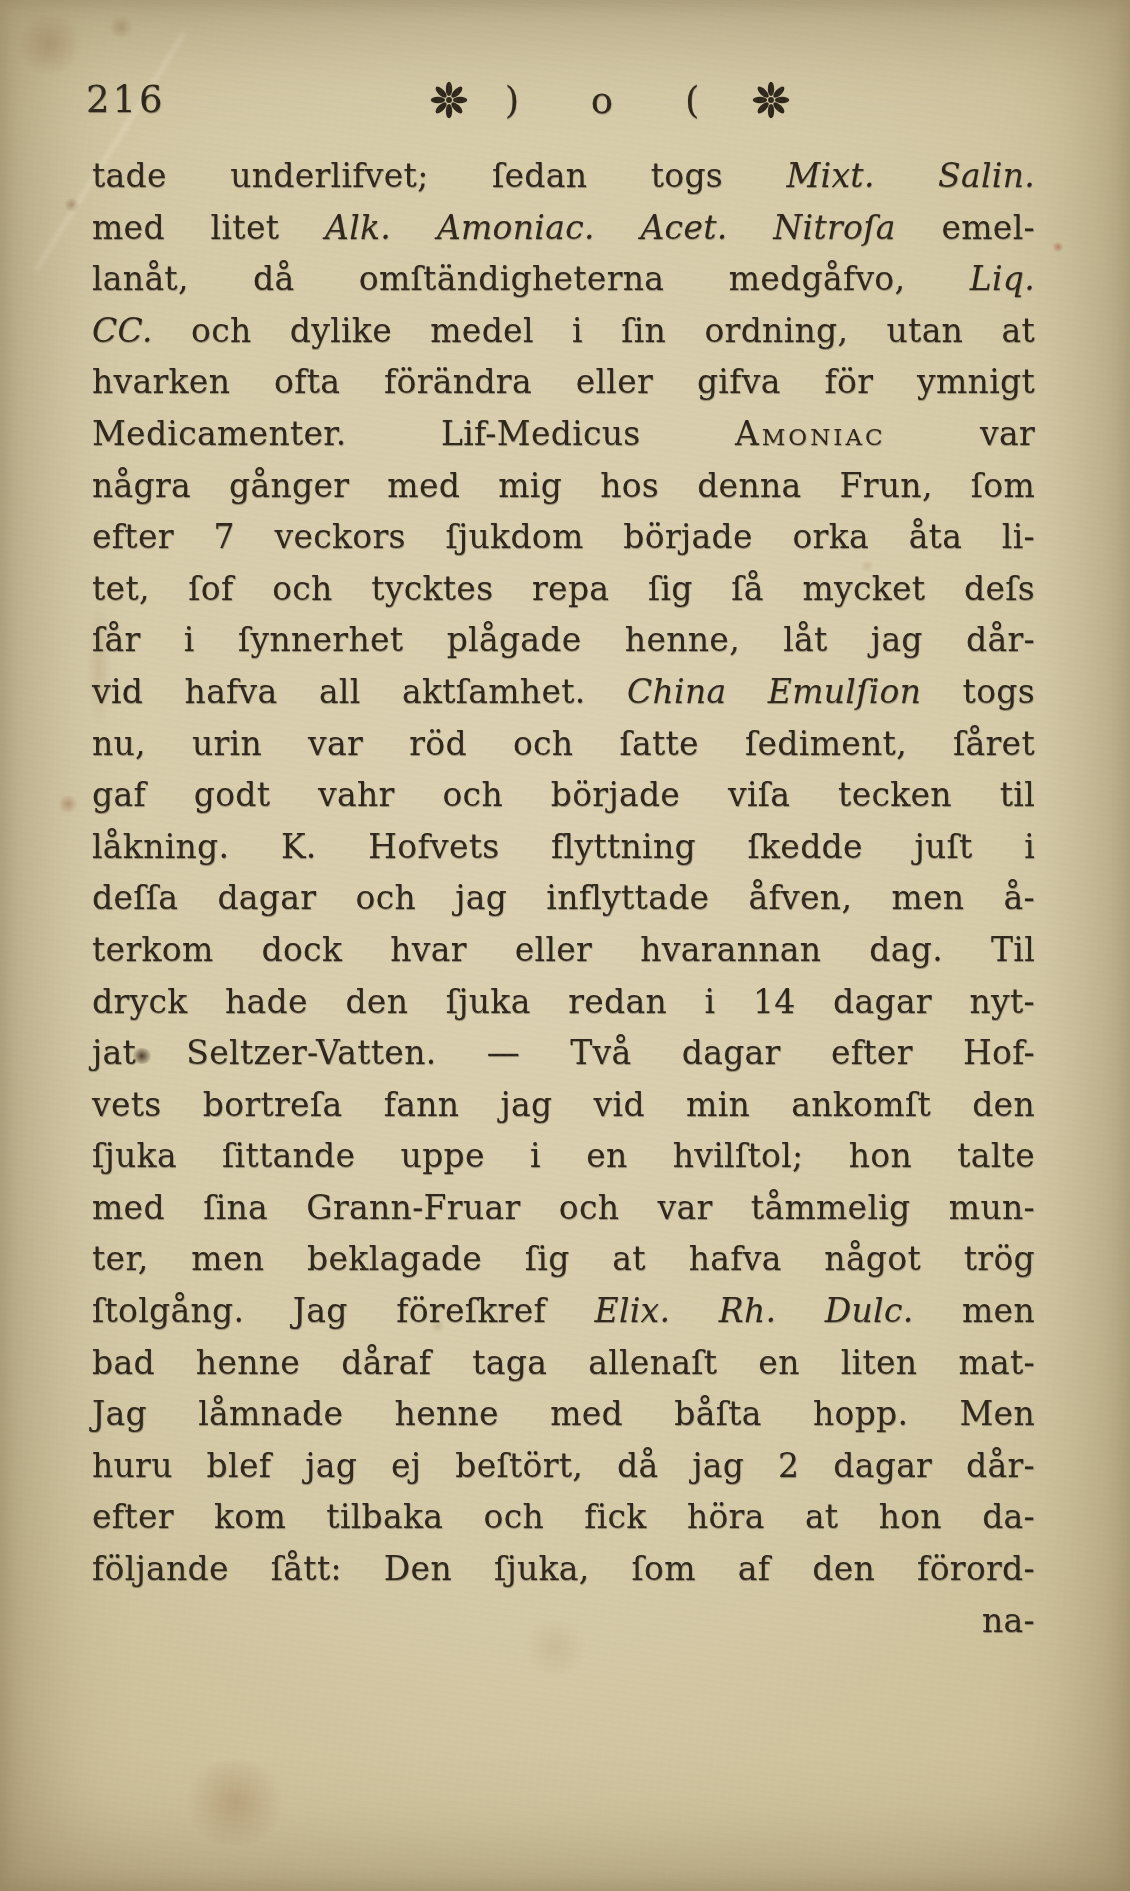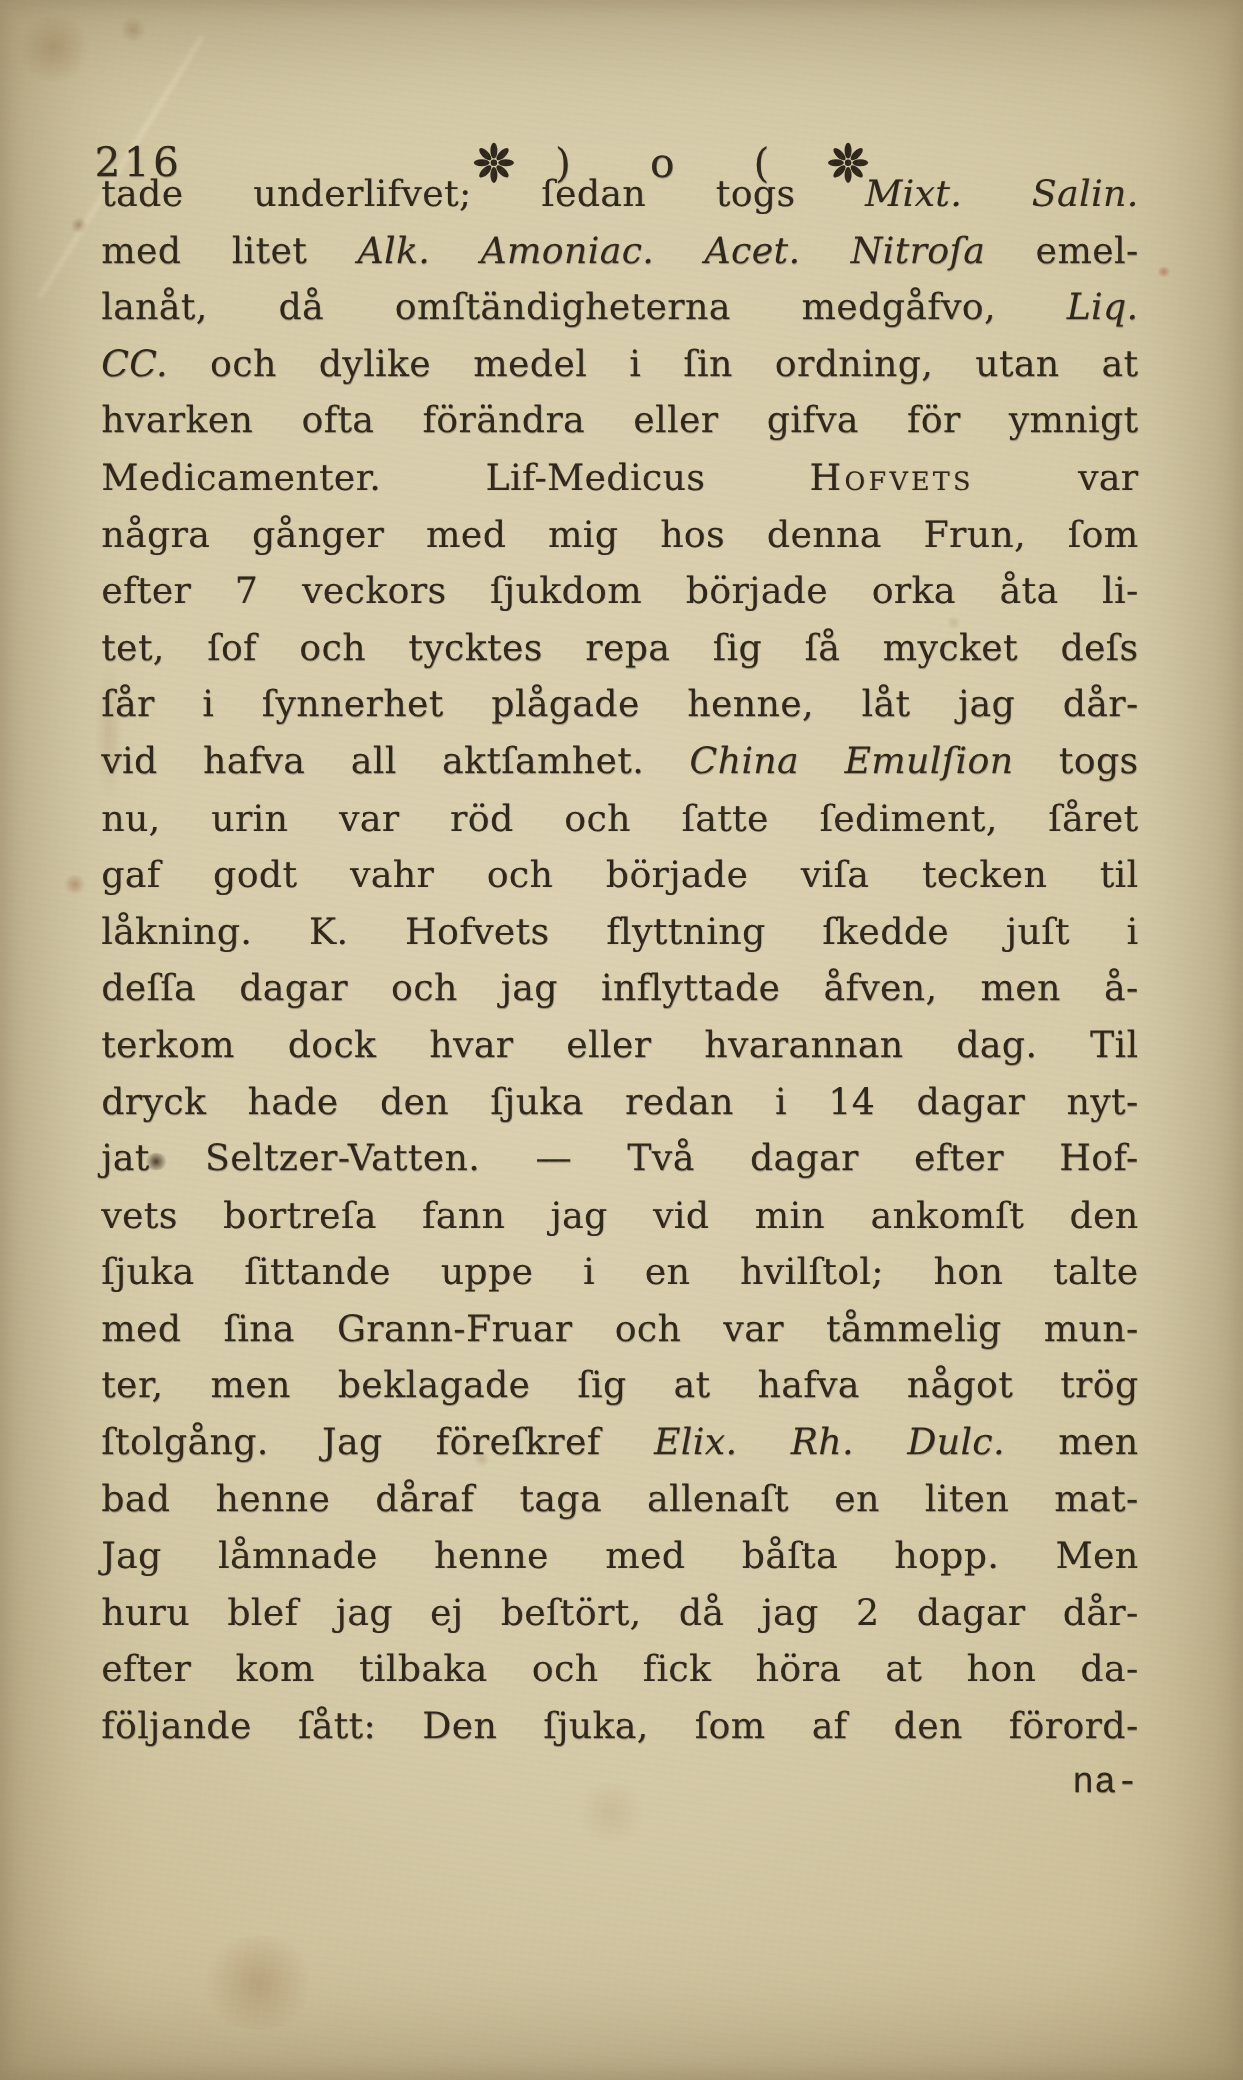--- a/index.html
+++ b/index.html
@@ -13,32 +13,32 @@
   }
   .texture{position:absolute;inset:0;pointer-events:none;opacity:.55;background:
     repeating-linear-gradient(8deg, rgba(120,100,62,.035) 0 2px, rgba(0,0,0,0) 2px 6px),
     repeating-linear-gradient(98deg, rgba(245,238,210,.05) 0 3px, rgba(0,0,0,0) 3px 8px);}
   .vignette{position:absolute;inset:0;pointer-events:none;
     box-shadow:inset 0 0 95px 26px rgba(110,92,58,.38), inset 0 0 18px 4px rgba(110,92,58,.22);}
   .stain{position:absolute;border-radius:50%;pointer-events:none;}
   .crease{position:absolute;left:-30px;top:150px;width:280px;height:3px;
     background:rgba(240,232,206,.55);filter:blur(2px);transform:rotate(-58deg);pointer-events:none;}
 
-  .header{position:absolute;top:74px;left:92px;right:111px;height:52px;margin-top:48px;}
+  .header{position:absolute;top:74px;left:92px;right:111px;height:52px;}
   .pagenum{position:absolute;left:-6px;top:4px;font-size:37px;letter-spacing:3px;}
   .ornament{position:absolute;left:338px;top:0;width:360px;height:52px;
     display:flex;align-items:center;justify-content:space-between;}
   .orn-center{font-size:37px;letter-spacing:30px;padding-left:14px;white-space:pre;}
   .ast{display:block;}
 
   .textblock{position:absolute;left:92px;top:150px;width:943px;font-size:33px;letter-spacing:.3px;}
   .line{height:51.6px;line-height:51.6px;text-align:justify;text-align-last:justify;}
   .line i{font-style:italic;}
   .sc{font-variant:small-caps;letter-spacing:3px;}
-  .catchline{height:51.6px;line-height:51.6px;text-align:right;text-align-last:right;font-family:Liberation Mono, monospace;}
+  .catchline{height:51.6px;line-height:51.6px;text-align:right;text-align-last:right;}
 
   .pagenum,.orn-center,.textblock{text-shadow:.4px .6px .8px rgba(46,38,27,.42);}
 </style>
 </head>
 <body>
 
 <div class="stain" style="left:14px;top:14px;width:70px;height:60px;background:radial-gradient(circle,rgba(135,98,60,.30),rgba(135,98,60,0) 70%);"></div>
 <div class="stain" style="left:108px;top:16px;width:26px;height:22px;background:radial-gradient(circle,rgba(130,95,58,.30),rgba(130,95,58,0) 70%);"></div>
 <div class="stain" style="left:64px;top:198px;width:16px;height:14px;background:radial-gradient(circle,rgba(120,82,52,.45),rgba(120,82,52,0) 72%);"></div>
 <div class="stain" style="left:58px;top:795px;width:20px;height:18px;background:radial-gradient(circle,rgba(150,95,62,.45),rgba(150,95,62,0) 72%);"></div>
@@ -85,21 +85,21 @@
   </div>
 </div>
 
 <div class="textblock">
 
 <div class="line">tade underlifvet; ſedan togs <i>Mixt. Salin.</i></div>
     <div class="line">med litet <i>Alk. Amoniac. Acet. Nitroſa</i> emel-</div>
     <div class="line">lanåt, då omſtändigheterna medgåfvo, <i>Liq.</i></div>
     <div class="line"><i>CC.</i> och dylike medel i ſin ordning, utan at</div>
     <div class="line">hvarken ofta förändra eller gifva för ymnigt</div>
-    <div class="line">Medicamenter. Lif-Medicus <span class="sc">Hofvets</span> var</div>
+    <div class="line">Medicamenter. Lif-Medicus <span class="sc">Amoniac</span> var</div>
     <div class="line">några gånger med mig hos denna Frun, ſom</div>
     <div class="line">efter 7 veckors ſjukdom började orka åta li-</div>
     <div class="line">tet, ſof och tycktes repa ſig ſå mycket deſs</div>
     <div class="line">ſår i ſynnerhet plågade henne, låt jag dår-</div>
     <div class="line">vid hafva all aktſamhet. <i>China Emulſion</i> togs</div>
     <div class="line">nu, urin var röd och ſatte ſediment, ſåret</div>
     <div class="line">gaf godt vahr och började viſa tecken til</div>
     <div class="line">låkning. K. Hofvets flyttning ſkedde juſt i</div>
     <div class="line">deſſa dagar och jag inflyttade åfven, men å-</div>
     <div class="line">terkom dock hvar eller hvarannan dag. Til</div>

